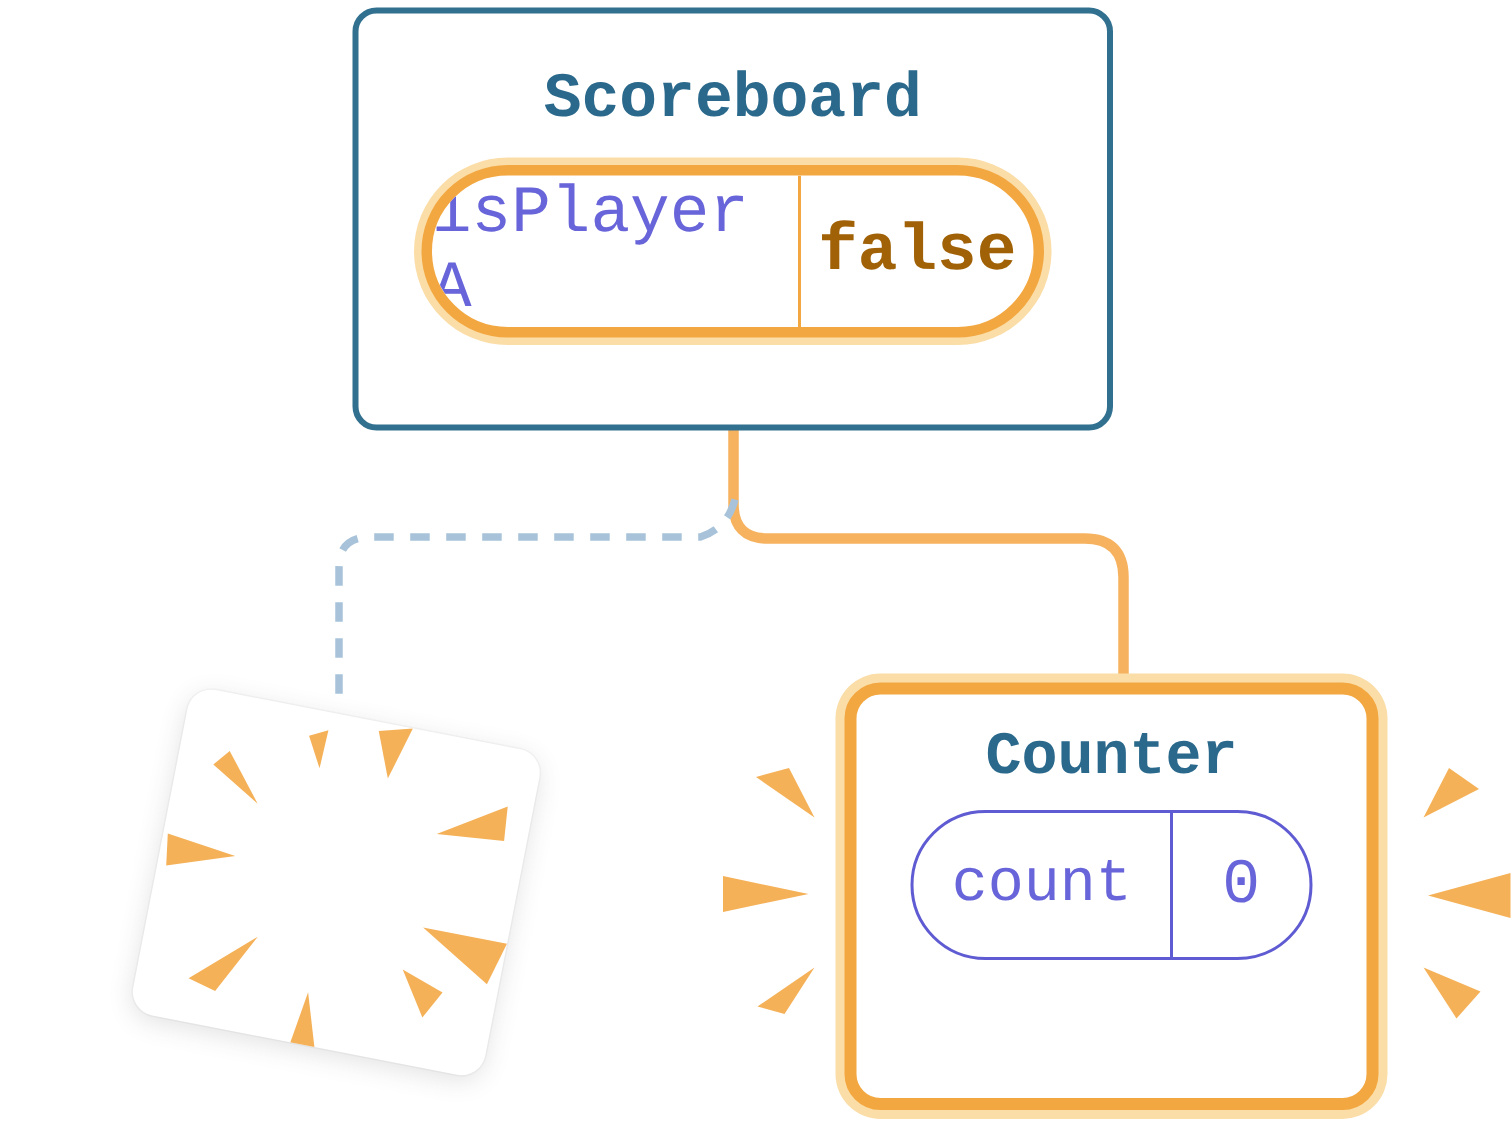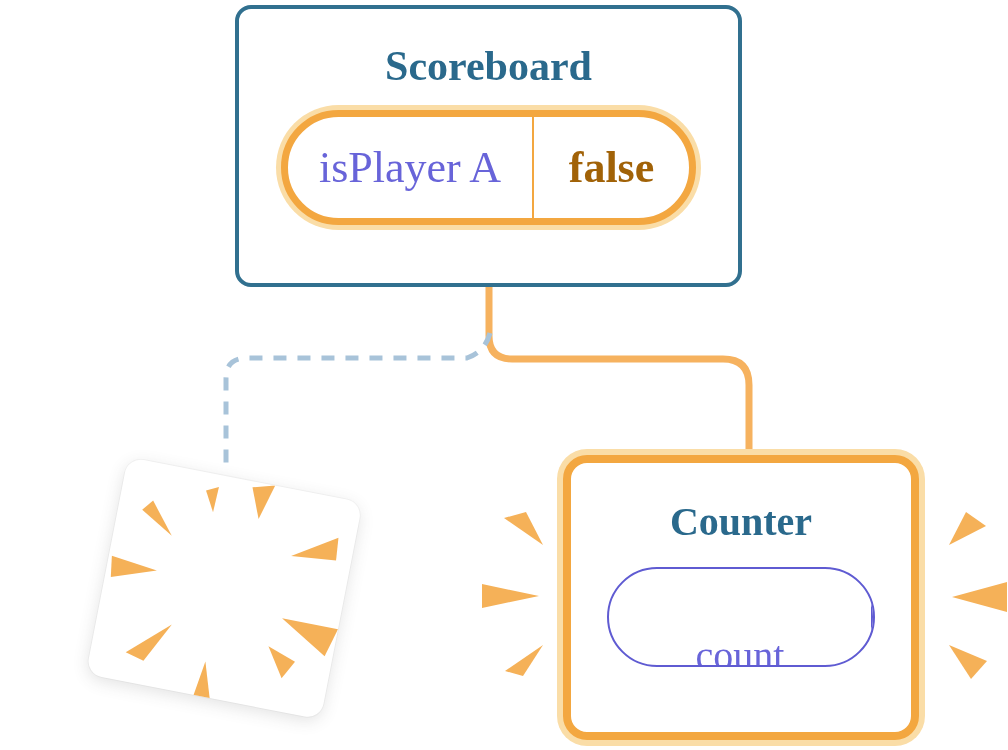--- a/index.html
+++ b/index.html
@@ -1,18 +1,18 @@
 <!DOCTYPE html>
 <html><head>
 <meta charset="utf-8">
 <style>
   html,body { margin:0; padding:0; background:#ffffff; }
   #stage {
     position:relative; width:1008px; height:750px; overflow:hidden;
-    background:#ffffff; font-family:Liberation Serif, serif;
+    background:#ffffff; font-family:Liberation Mono, monospace;
   }
 
   
   .scoreboard-card {
     position:absolute; left:235px; top:5px; width:507px; height:282px;
     box-sizing:border-box; background:#fff;
     border:4px solid #31708F; border-radius:16px; z-index:3;
     display:flex; flex-direction:column; align-items:center;
   }
   .sb-title { margin-top:33px; font-size:42px; line-height:1.15; font-weight:600; color:#2A698C; }
@@ -39,25 +39,25 @@
   .counter-card {
     position:absolute; left:557px; top:449px; width:368px; height:297px;
     box-sizing:border-box; padding:6px; background:#FADDA7;
     border-radius:30px; z-index:3;
   }
   .ct-mid {
     width:100%; height:100%; box-sizing:border-box;
     border:8px solid #F3A740; background:#fff; border-radius:24px;
     display:flex; flex-direction:column; align-items:center;
   }
-  .ct-title { margin-top:36px; font-size:40px; line-height:1.15; font-weight:600; color:#2A698C; }
+  .ct-title { margin-top:20px; font-size:40px; line-height:1.15; font-weight:600; color:#2A698C; }
   .ct-pill {
-    margin-top:22px; width:268px; height:100px; box-sizing:border-box;
+    margin-top:11px; width:268px; height:100px; box-sizing:border-box;
     border:2px solid #5F5BD2; border-radius:52px; background:#fff;
-    display:flex; overflow:hidden;flex-direction:column;
+    display:flex; overflow:hidden;
   }
   .ct-key {
     flex:0 0 173px; box-sizing:border-box; border-right:2px solid #5F5BD2;
     display:flex; align-items:center; justify-content:center;
     font-size:40px; color:#6864D9;
   }
   .ct-val {
     flex:1; display:flex; align-items:center; justify-content:center;
     font-size:42px; color:#6864D9;
   }

